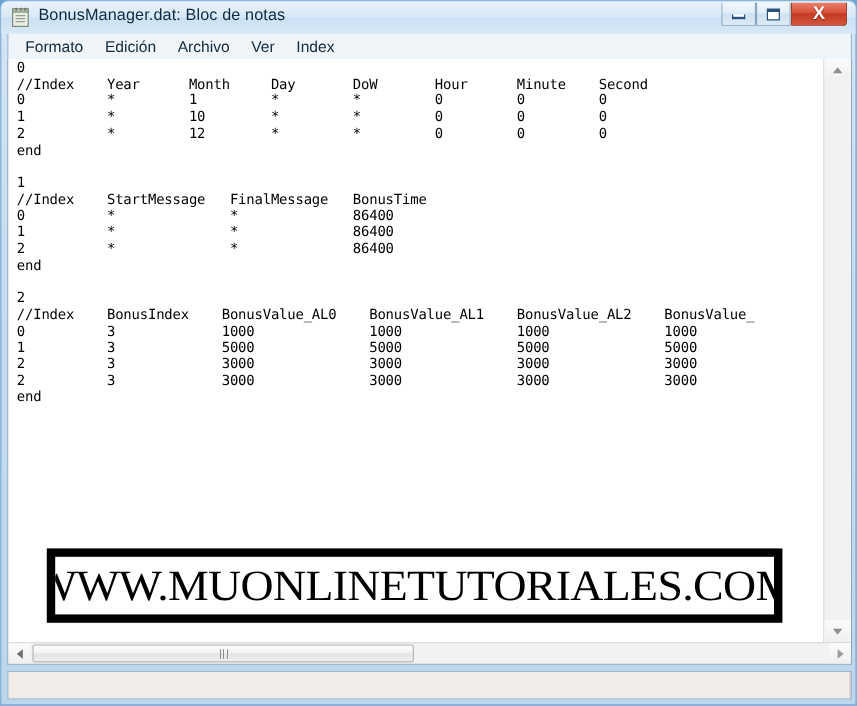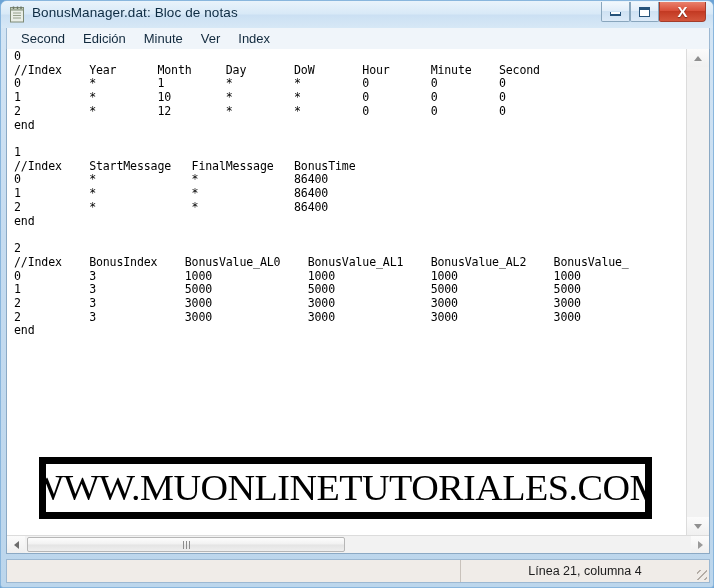--- a/index.html
+++ b/index.html
@@ -325,23 +325,23 @@
     </div>
     <div class="winbtn" id="btn-max">
       <span class="glyph-max"></span>
     </div>
     <div class="winbtn" id="btn-close">
       <span class="glyph-close">X</span>
     </div>
   </div>
 
   <div id="menubar">
-    <span class="menu-item">Second</span>
+    <span class="menu-item">Formato</span>
     <span class="menu-item">Edición</span>
-    <span class="menu-item">Minute</span>
+    <span class="menu-item">Archivo</span>
     <span class="menu-item">Ver</span>
     <span class="menu-item">Index</span>
   </div>
 
   <div id="client">
 
     <div id="editor">
       <pre id="text-content">0
 //Index    Year      Month     Day       DoW       Hour      Minute    Second
 0          *         1         *         *         0         0         0
@@ -386,19 +386,15 @@
         <span class="grip"></span>
       </div>
       <div class="h-arrow" id="hscroll-right">
         <span class="tri-right"></span>
       </div>
     </div>
   </div>
 
   <div id="statusbar">
     <div id="status-left"></div>
-    <div id="status-right">
-      <span id="status-text">Línea 21, columna 4</span>
-      <span id="resize-grip"></span>
-    </div>
   </div>
 
 </div>
 
 </body></html>

